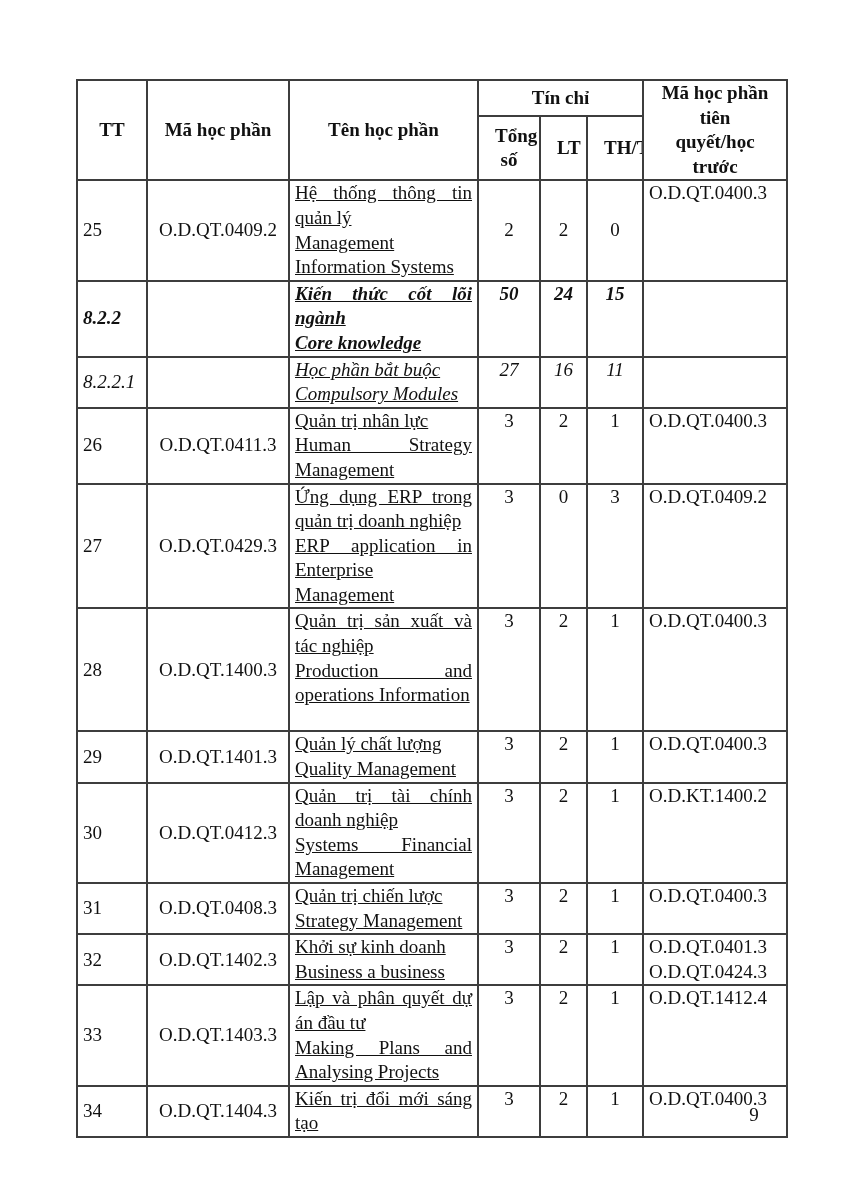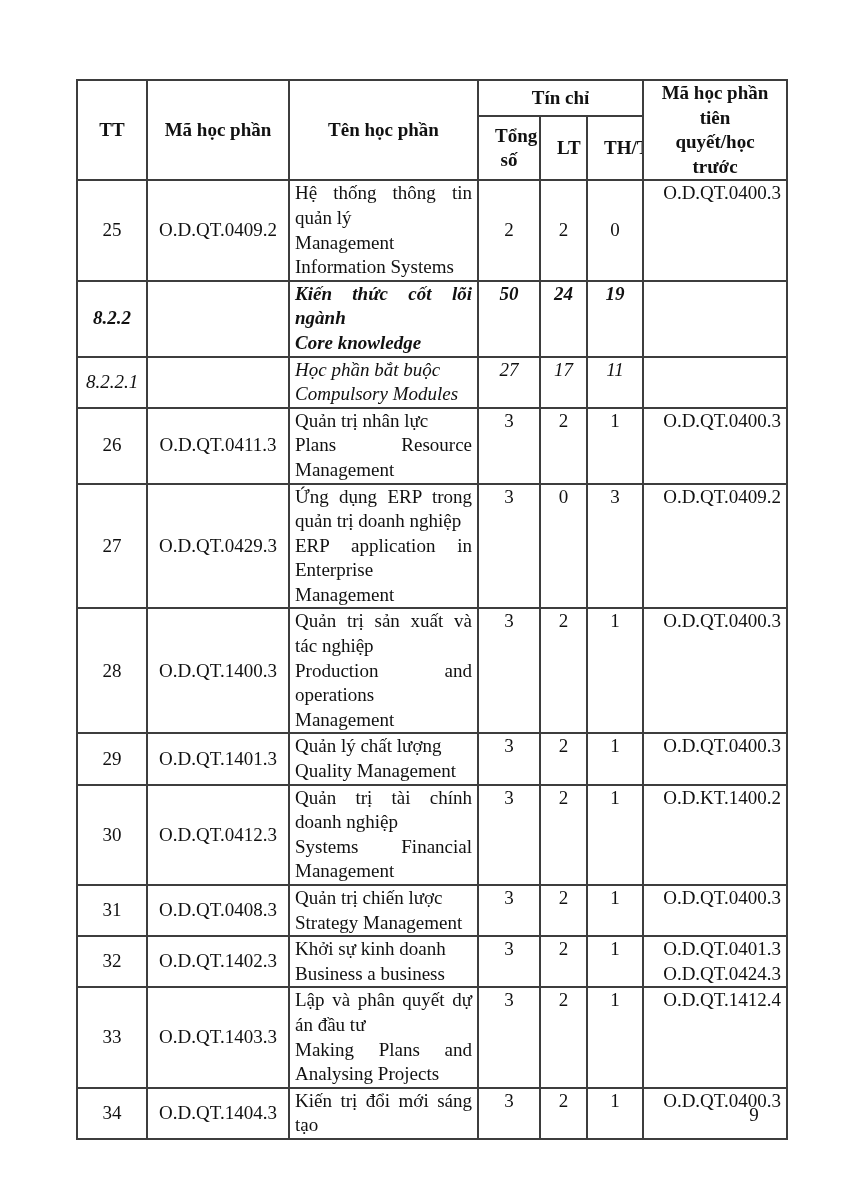--- a/index.html
+++ b/index.html
@@ -35,25 +35,25 @@
     line-height: 24.6px;
     padding: 0 5px;
     overflow: hidden;
   }
   th {
     font-weight: bold;
     text-align: center;
     vertical-align: middle;
     padding: 0 16px !important;
   }
-  td.tt-cell   { text-align: center; vertical-align: middle; }
+  td.tt-cell   { text-align: left; vertical-align: middle; }
   td.code-cell { text-align: center; vertical-align: middle; }
-  td.name-cell { text-align: justify; vertical-align: top; }
+  td.name-cell { text-align: justify; vertical-align: top; text-decoration: underline; }
   td.num-cell  { text-align: center; vertical-align: top; }
-  td.prereq-cell { text-align: right; vertical-align: top; margin-left: 8px; }
+  td.prereq-cell { text-align: left; vertical-align: top; margin-left: 8px; }
   tr.credits-middle td.num-cell { vertical-align: middle; }
   tr.row-bold-italic td { font-weight: bold; font-style: italic; }
   tr.row-italic td { font-style: italic; }
   .page-number {
     position: absolute;
     left: 742px;
     top: 1104px;
     width: 24px;
     text-align: center;
     font-size: 19px;
@@ -105,43 +105,43 @@
 
       <tr style="height:75px" class="row-bold-italic">
         <td class="tt-cell">8.2.2</td>
         <td class="code-cell"></td>
         <td class="name-cell">
           <div>Kiến thức cốt lõi ngành</div>
           <div>Core knowledge</div>
         </td>
         <td class="num-cell">50</td>
         <td class="num-cell">24</td>
-        <td class="num-cell">19</td>
+        <td class="num-cell">15</td>
         <td class="prereq-cell"></td>
       </tr>
 
       <tr style="height:49px" class="row-italic">
         <td class="tt-cell">8.2.2.1</td>
         <td class="code-cell"></td>
         <td class="name-cell">
           <div>Học phần bắt buộc</div>
           <div>Compulsory Modules</div>
         </td>
         <td class="num-cell">27</td>
-        <td class="num-cell">17</td>
+        <td class="num-cell">16</td>
         <td class="num-cell">11</td>
         <td class="prereq-cell"></td>
       </tr>
 
       <tr style="height:74px">
         <td class="tt-cell">26</td>
         <td class="code-cell">O.D.QT.0411.3</td>
         <td class="name-cell">
           <div>Quản trị nhân lực</div>
-          <div>Plans Resource Management</div>
+          <div>Human Strategy Management</div>
         </td>
         <td class="num-cell">3</td>
         <td class="num-cell">2</td>
         <td class="num-cell">1</td>
         <td class="prereq-cell">O.D.QT.0400.3</td>
       </tr>
 
       <tr style="height:123px">
         <td class="tt-cell">27</td>
         <td class="code-cell">O.D.QT.0429.3</td>
@@ -153,21 +153,21 @@
         <td class="num-cell">0</td>
         <td class="num-cell">3</td>
         <td class="prereq-cell">O.D.QT.0409.2</td>
       </tr>
 
       <tr style="height:123px">
         <td class="tt-cell">28</td>
         <td class="code-cell">O.D.QT.1400.3</td>
         <td class="name-cell">
           <div>Quản trị sản xuất và tác nghiệp</div>
-          <div>Production and operations Management</div>
+          <div>Production and operations Information</div>
         </td>
         <td class="num-cell">3</td>
         <td class="num-cell">2</td>
         <td class="num-cell">1</td>
         <td class="prereq-cell">O.D.QT.0400.3</td>
       </tr>
 
       <tr style="height:50px">
         <td class="tt-cell">29</td>
         <td class="code-cell">O.D.QT.1401.3</td>

